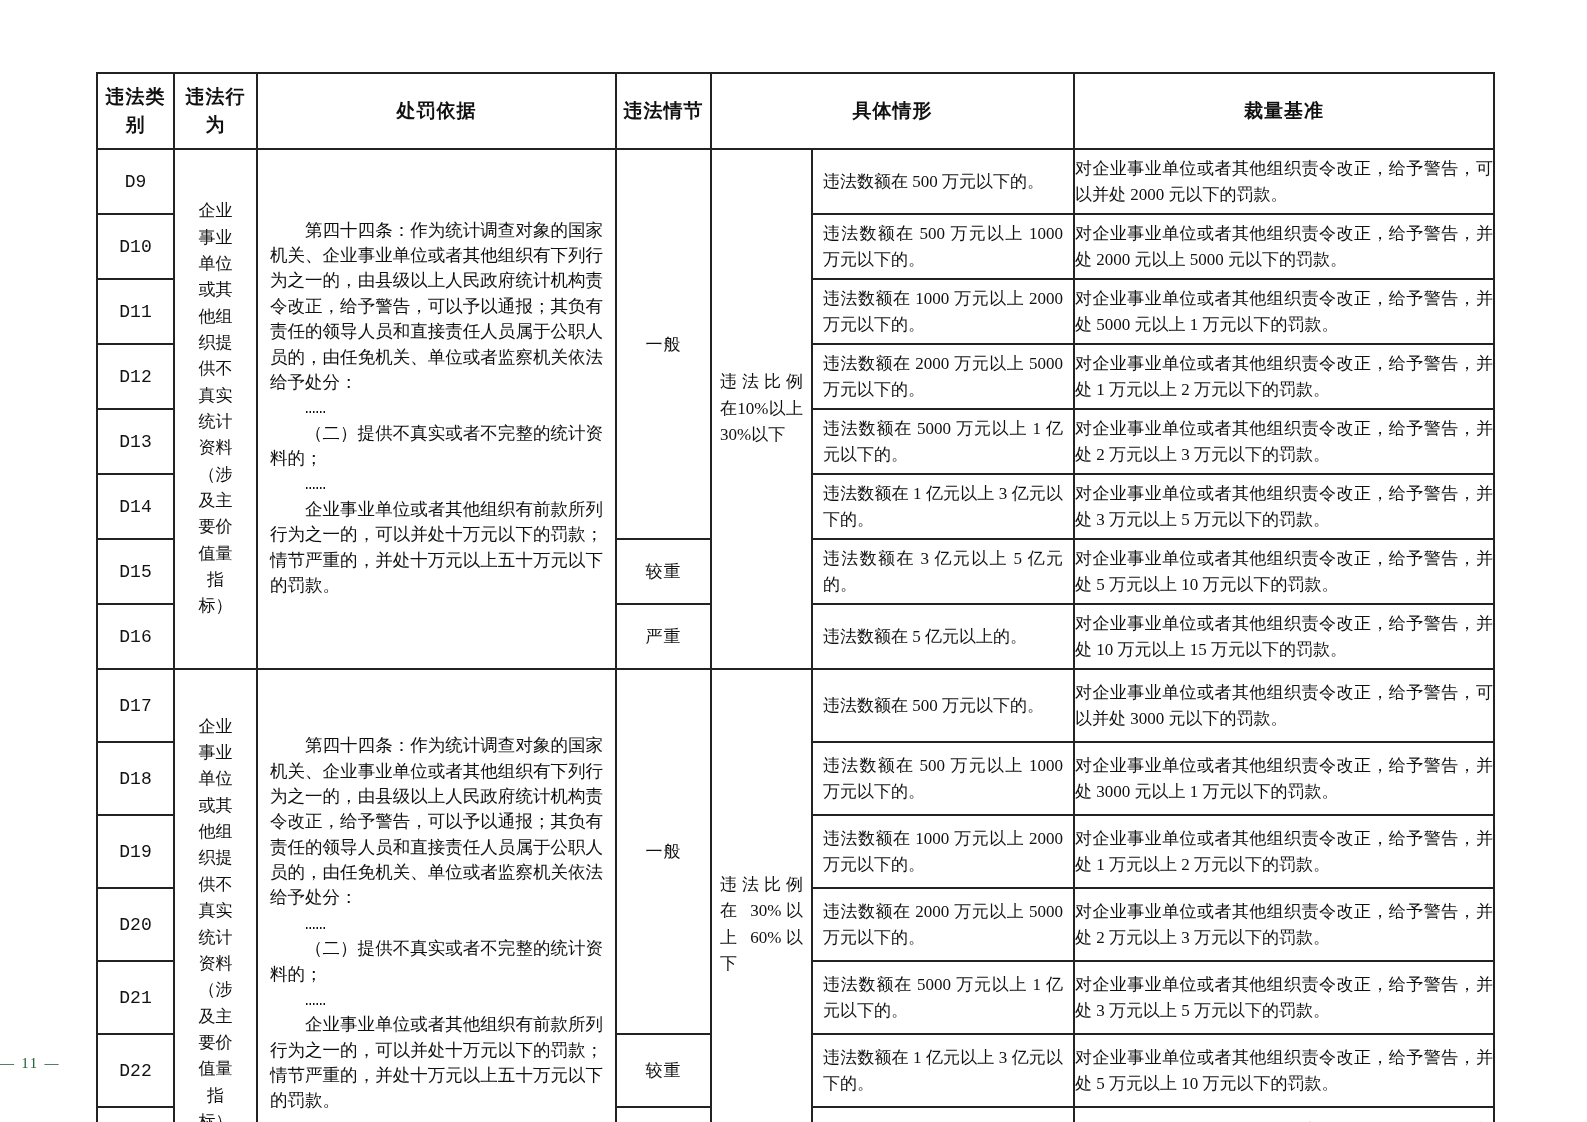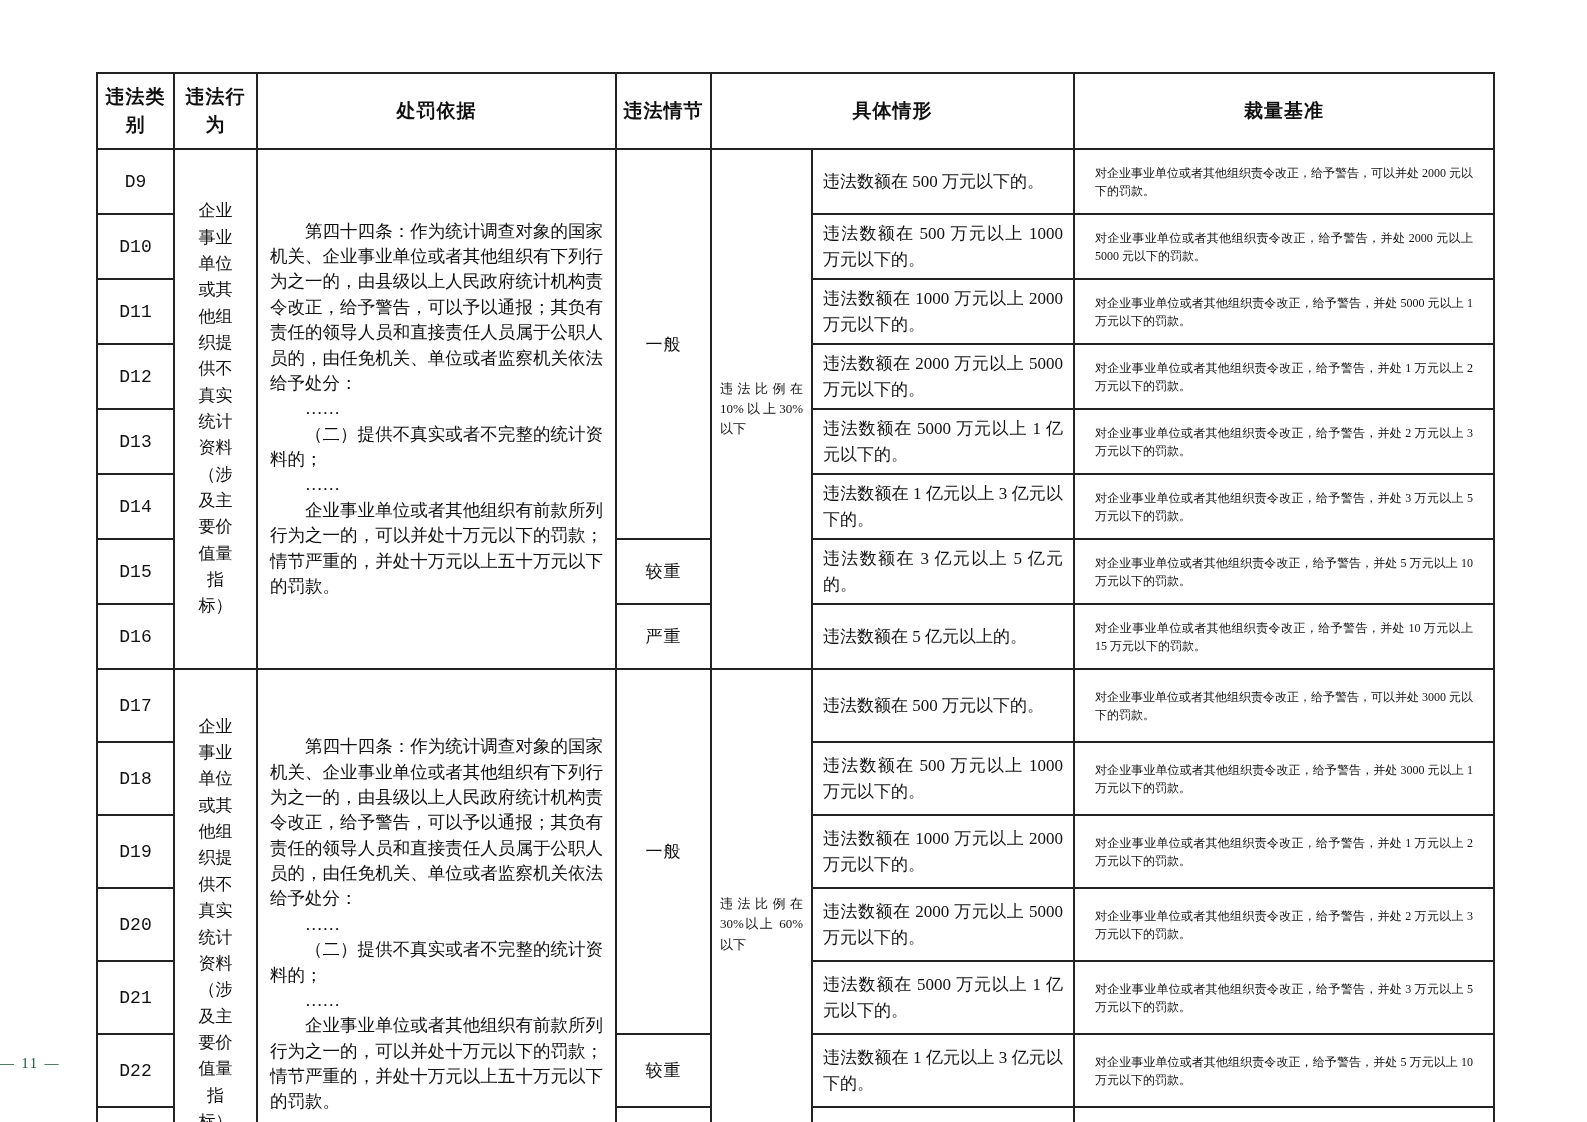--- a/index.html
+++ b/index.html
@@ -32,37 +32,37 @@
   td.id{
     text-align:center;font-size:18px;
     font-family:Liberation Mono, monospace;
   }
   td.beh{
     text-align:center;font-size:17px;line-height:1.55;
     padding:0 20px;
   }
   td.basis{
     font-size:17.5px;line-height:1.45;
-    text-align:justify;padding:0 12px;
+    text-align:justify;padding:0 12px;font-family:Liberation Mono, monospace;
   }
   td.basis p{margin:0;text-indent:2em;}
   td.circ{
     text-align:center;font-size:17px;letter-spacing:1px;
   }
   td.ratio{
-    font-size:13px;line-height:1.55;
+    font-size:17px;line-height:1.55;
     text-align:justify;padding:8px 8px;
   }
   td.sit{
     font-size:17px;line-height:1.5;
     text-align:justify;padding:4px 10px;border-radius:9px;
   }
   td.ben{
-    font-size:12px;line-height:1.5;
-    text-align:justify;padding:4px 20px;
+    font-size:17px;line-height:1.5;
+    text-align:justify;padding:4px 0;
   }
   .page-footer{
     position:absolute;left:0;top:1056px;width:100%;
     font-size:14px;color:#14532d;
     letter-spacing:2px;
   }
 </style>
 </head>
 <body>
 

